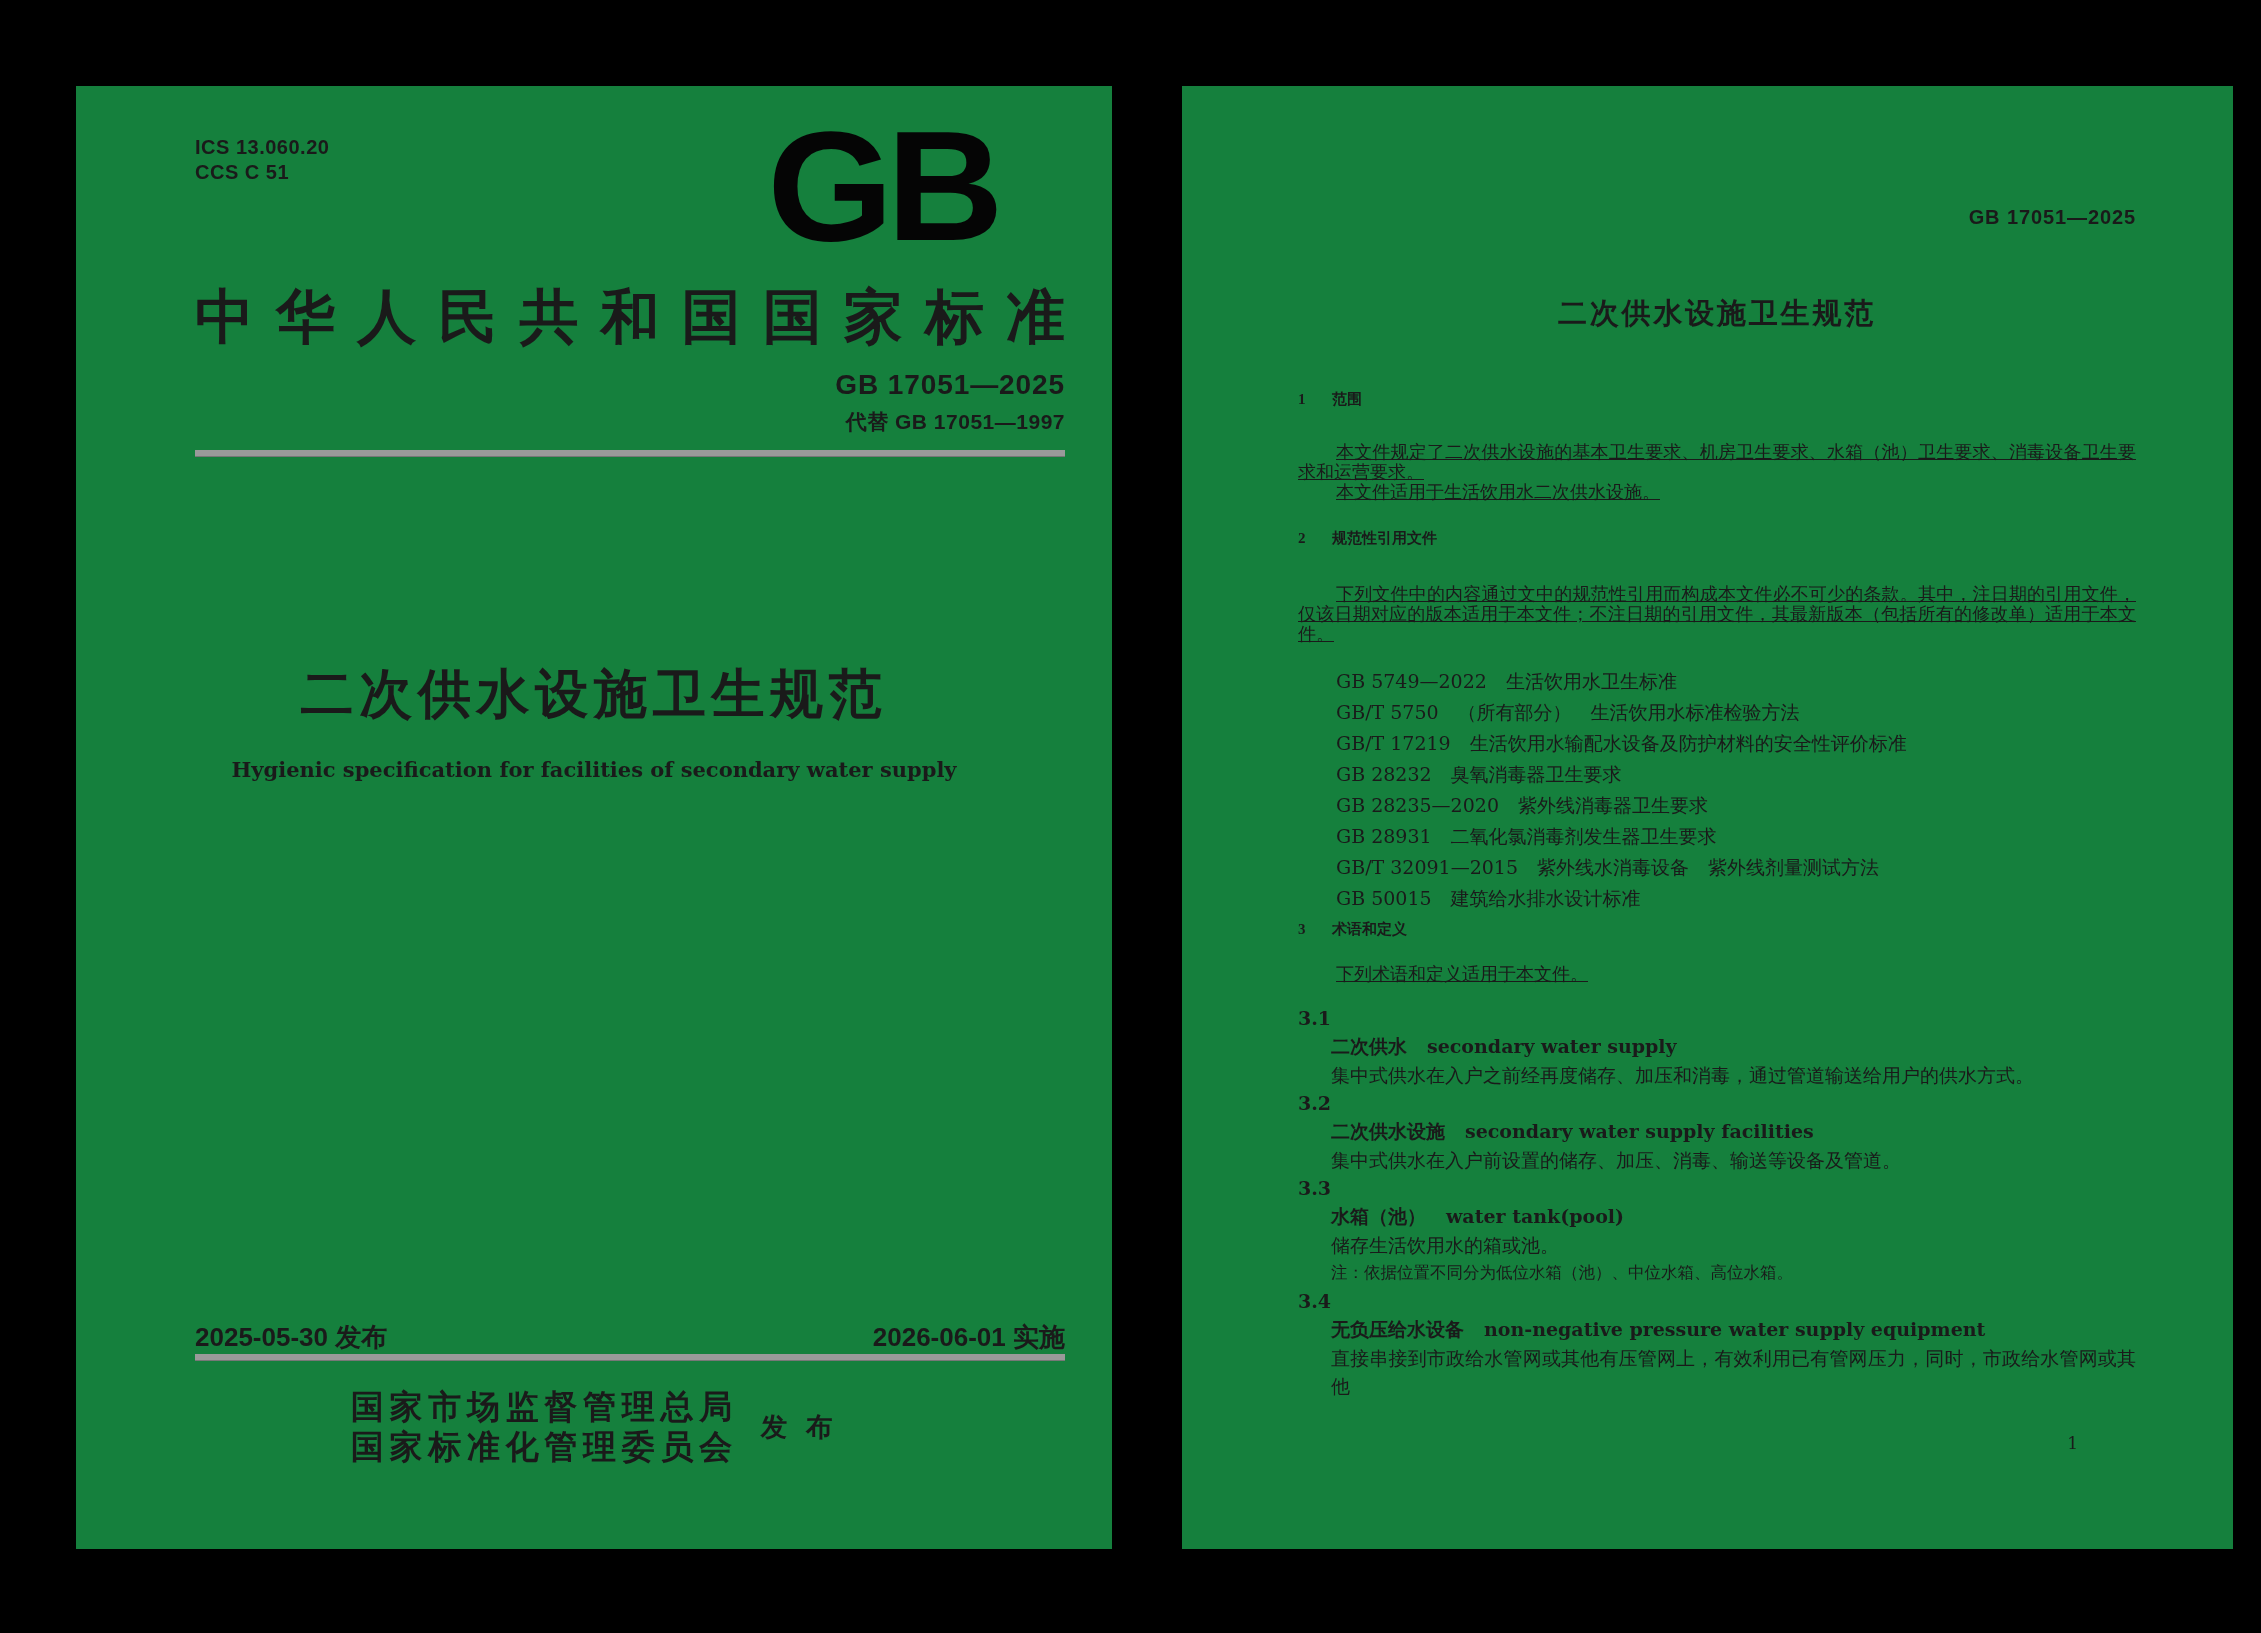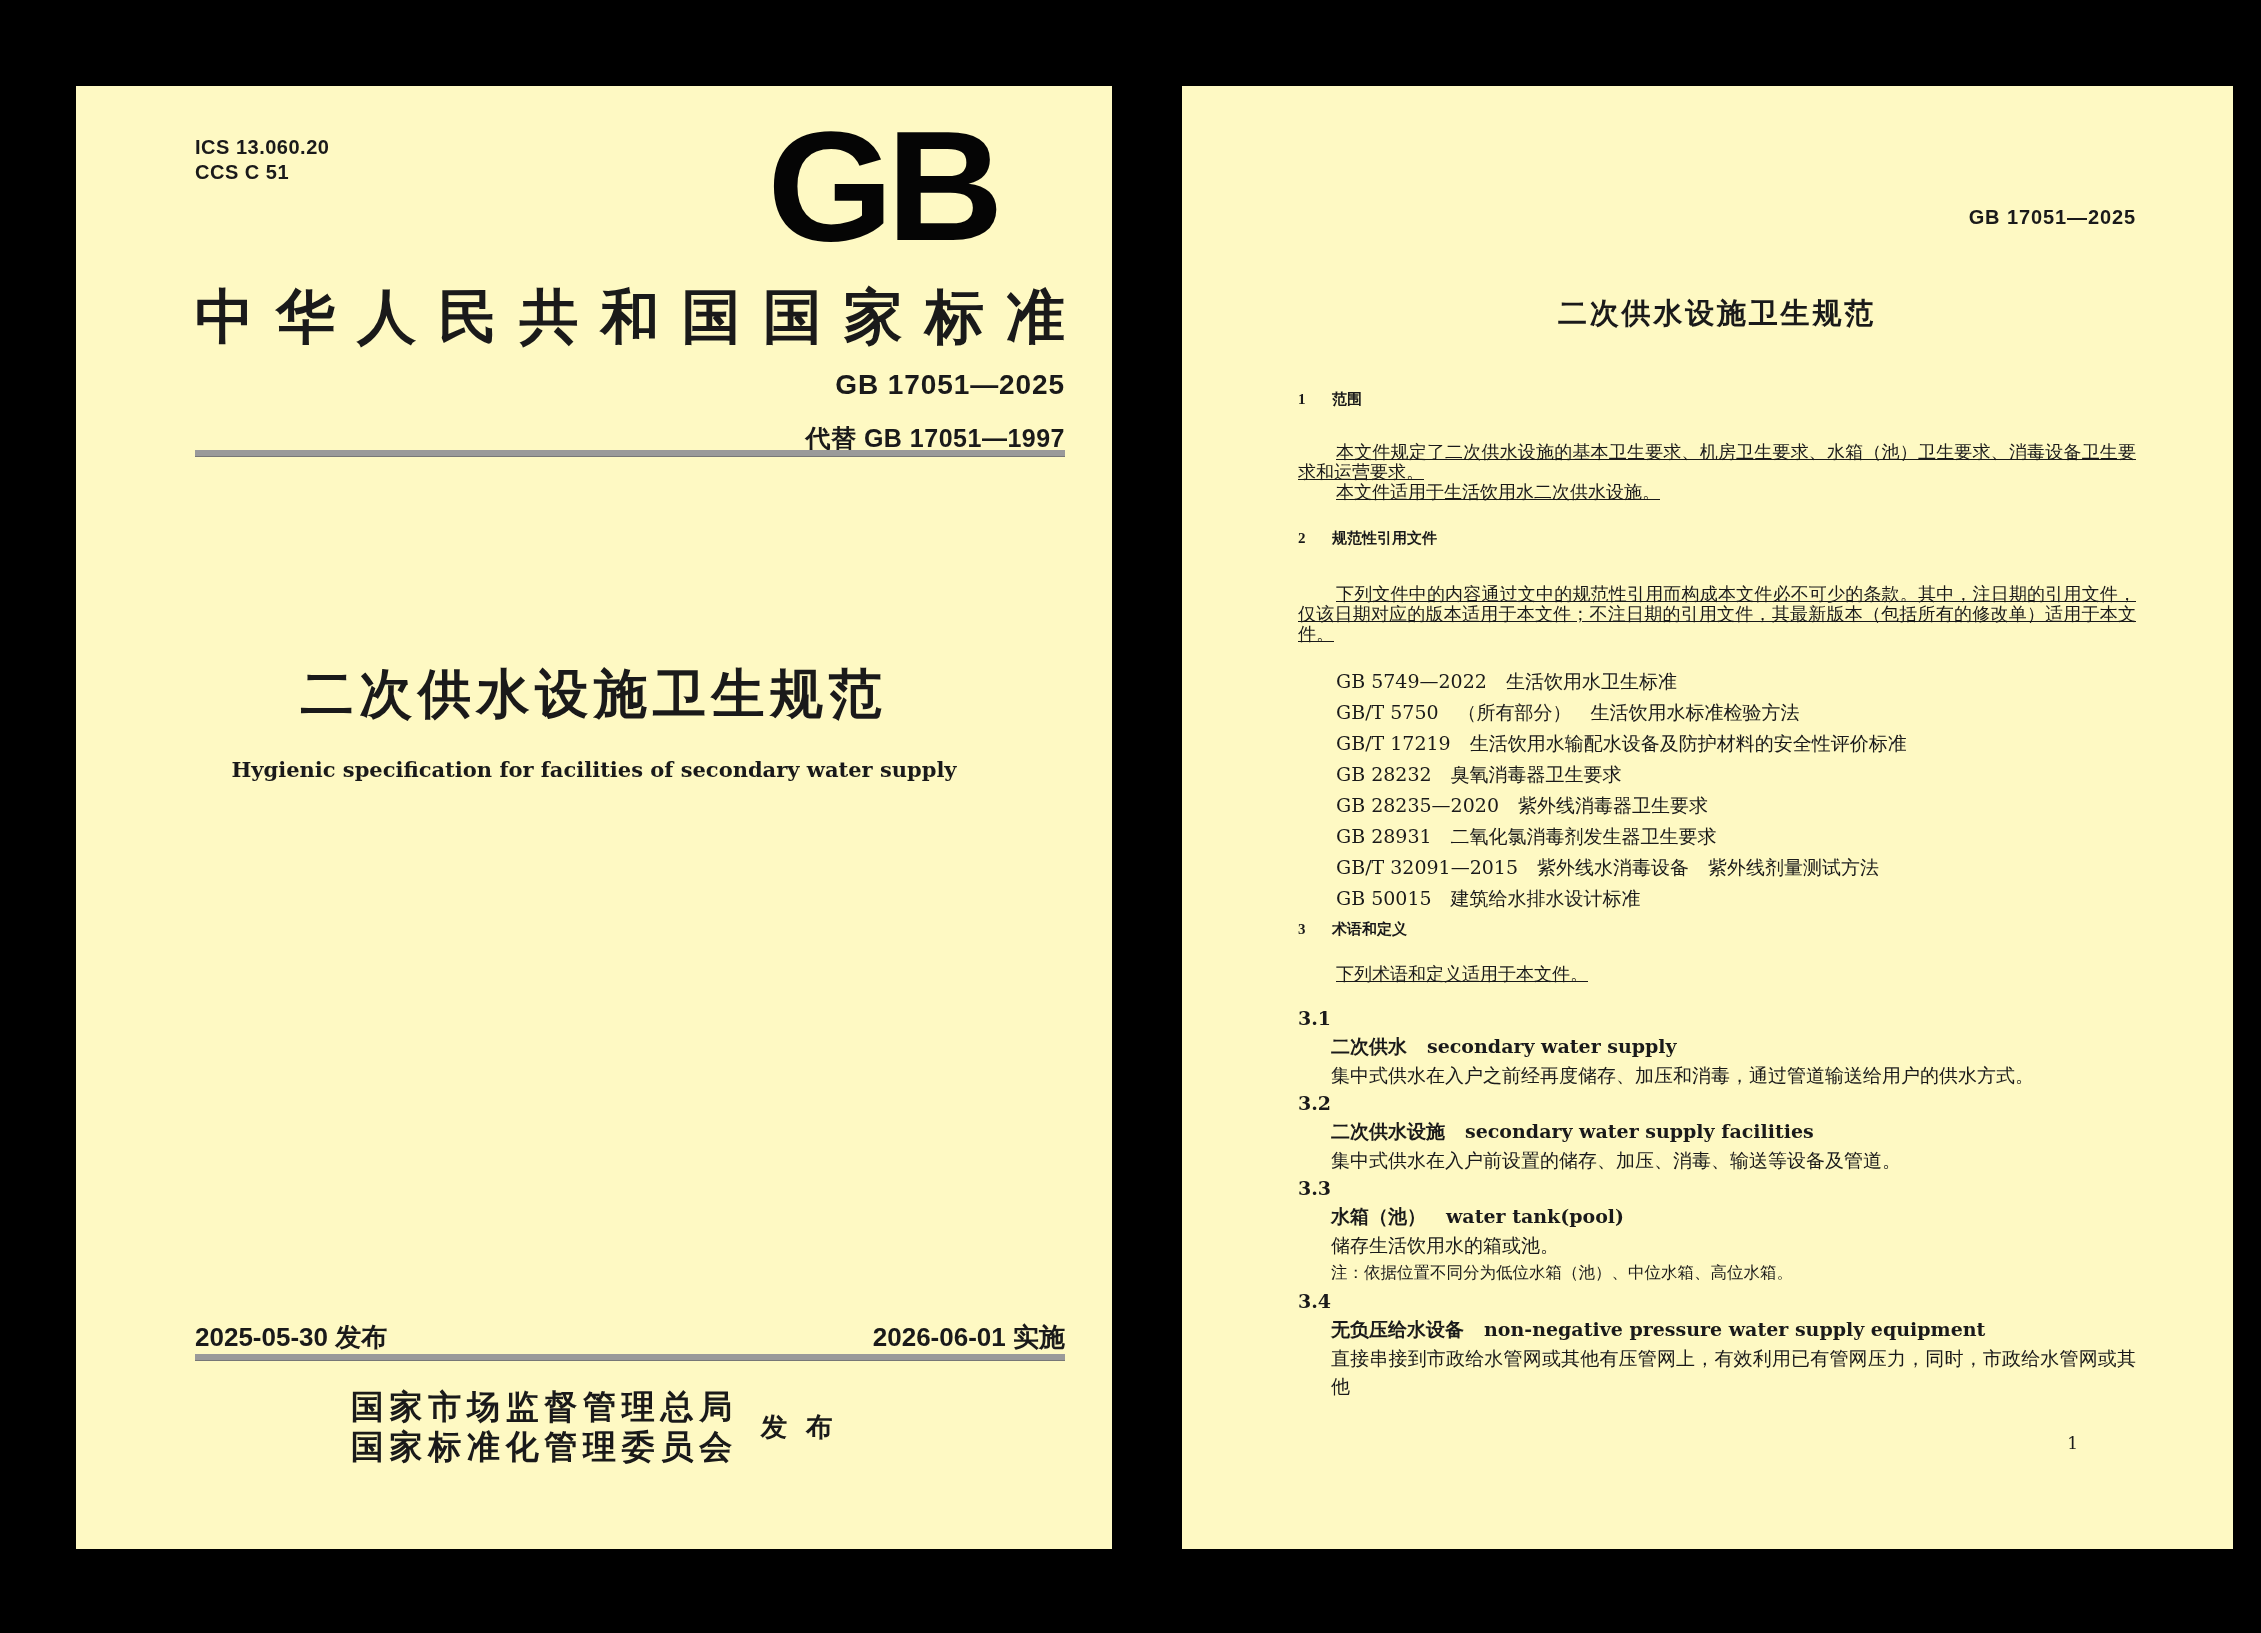--- a/index.html
+++ b/index.html
@@ -6,21 +6,21 @@
   body {
     width: 2261px; height: 1633px;
     background: #000000;
     position: relative;
     font-family: "DejaVu Serif", serif;
     color: #1a1a1a;
   }
   .page {
     position: absolute;
     top: 86px; height: 1463px;
-    background: #fef9c3;
+    background: #15803d;
   }
   .page-cover { left: 76px; width: 1036px; }
   .page-content { left: 1182px; width: 1051px; }
 
   
   .ics-block {
     position: absolute; left: 119px; top: 49px;
     font-family: "Liberation Sans", sans-serif;
     font-weight: bold; font-size: 20px; line-height: 24.6px;
     letter-spacing: 0.5px;
@@ -38,23 +38,23 @@
     font-weight: bold; font-size: 59px; line-height: 71px;
     text-align: justify; text-align-last: justify;
     white-space: nowrap;
   }
   .std-number {
     position: absolute; right: 47px; top: 283px;
     font-family: "Liberation Sans", sans-serif;
     font-weight: bold; font-size: 28px; letter-spacing: 0.9px;
   }
   .replaces-note {
-    position: absolute; right: 47px; top: 336px;
-    font-family: "Liberation Sans", sans-serif;
-    font-weight: bold; font-size: 25px; letter-spacing: 0.5px;
+    position: absolute; right: 47px; top: 322px;
+    font-family: "Liberation Sans", sans-serif;
+    font-weight: bold; font-size: 21px; letter-spacing: 0.5px;
   }
   .rule {
     position: absolute; left: 119px; right: 47px; height: 5.7px;
     background: #9a9a9a; border-bottom: 0.9px solid #777;
   }
   .rule-top { top: 364px; }
   .rule-bottom { top: 1268px; }
   .cover-title {
     position: absolute; left: 0; right: 0; top: 573px;
     text-align: center;

